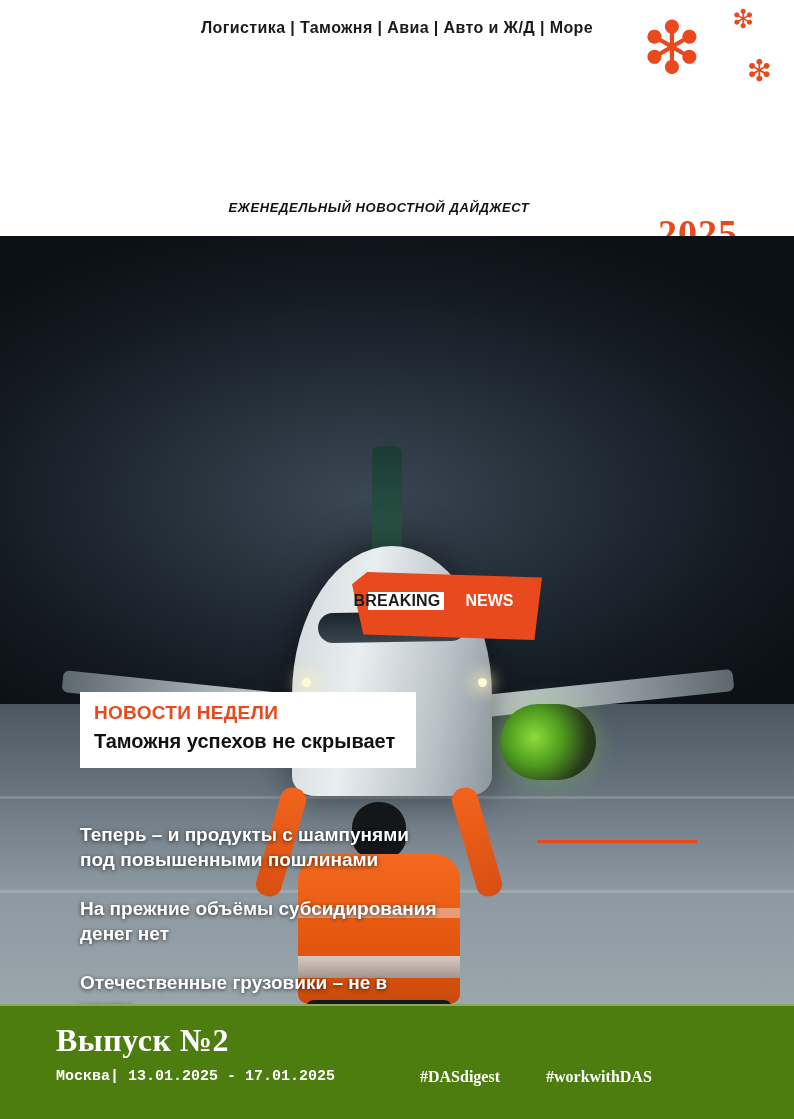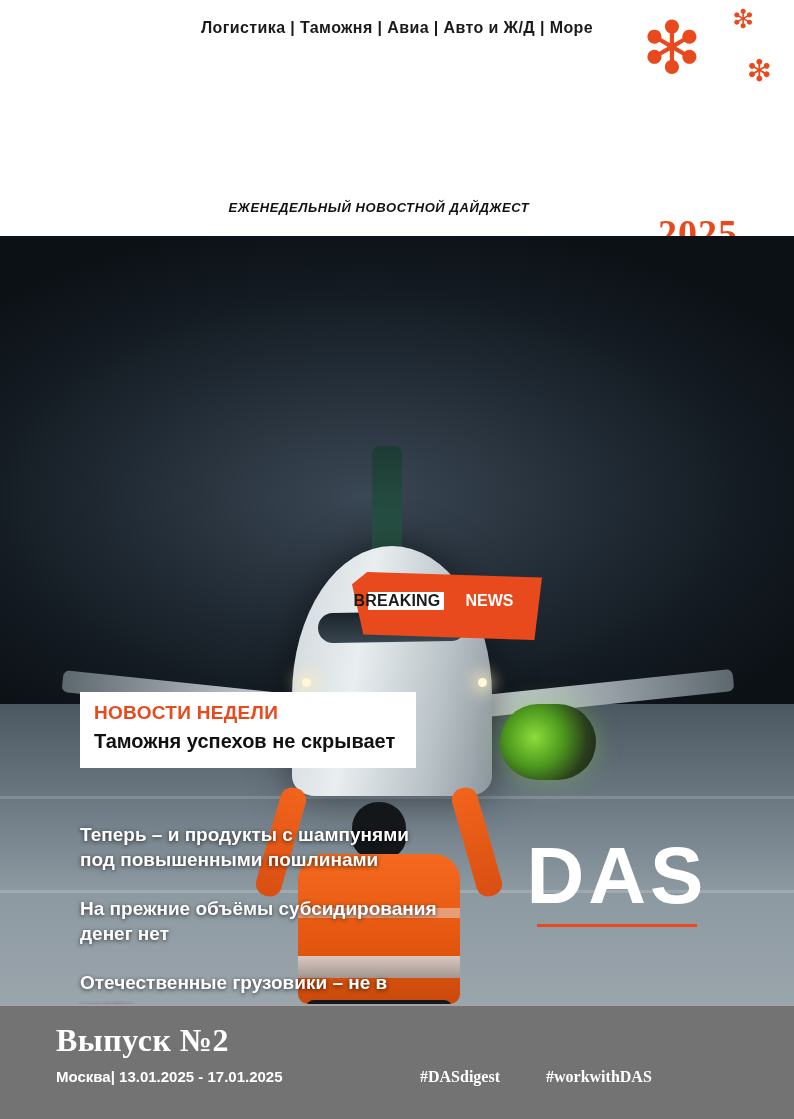--- a/index.html
+++ b/index.html
@@ -321,35 +321,35 @@
     font-size: 17px;
     color: #ffffff;
     letter-spacing: 0.4px;
   }
 
   
   .footer {
     position: absolute;
     left: 0; bottom: 0;
     width: 794px; height: 115px;
-    background: #737373;
+    background: #4d7c0f;
     color: #ffffff;
   }
   .footer .issue {
     position: absolute;
     left: 56px; top: 18px;
     font-family: "Liberation Serif", serif;
     font-weight: bold;
     font-size: 32px;
     letter-spacing: 0.5px;
   }
   .footer .place {
     position: absolute;
     left: 56px; top: 64px;
-    font-family: Liberation Sans, sans-serif;
+    font-family: Liberation Mono, monospace;
     font-weight: bold;
     font-size: 15px;
   }
   .footer .tag1 {
     position: absolute;
     left: 420px; top: 64px;
     font-family: "Liberation Serif", serif;
     font-weight: bold;
     font-size: 16px;
   }
@@ -425,21 +425,20 @@
     </div>
 
     <ul class="headlines">
       <li>Теперь – и продукты с шампунями под повышенными пошлинами</li>
       <li>На прежние объёмы субсидирования денег нет</li>
       <li>Отечественные грузовики – не в чести</li>
 
     </ul>
 
     <div class="das">
-      <div class="mark">DAS</div>
       <div class="rule"></div>
     </div>
 
   </div>
 
   <div class="footer">
     <div class="footer-topline"></div>
     <div class="issue">Выпуск №2</div>
     <div class="place">Москва| 13.01.2025 - 17.01.2025</div>
     <div class="tag1">#DASdigest</div>

